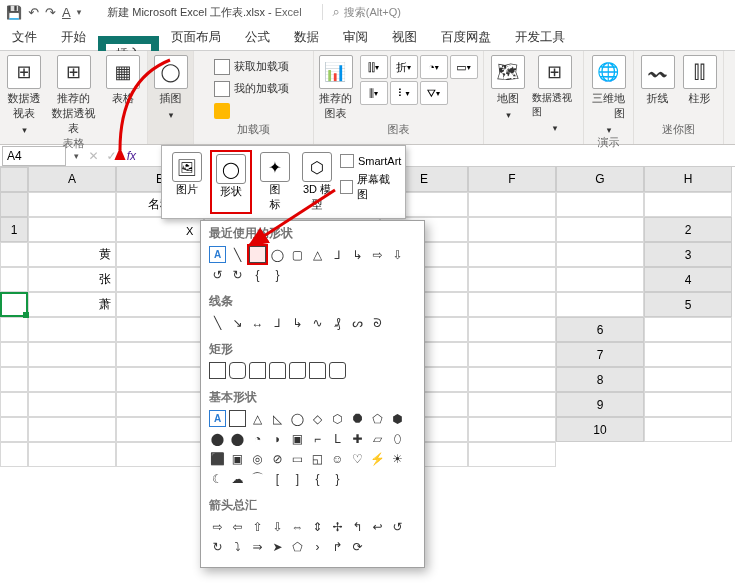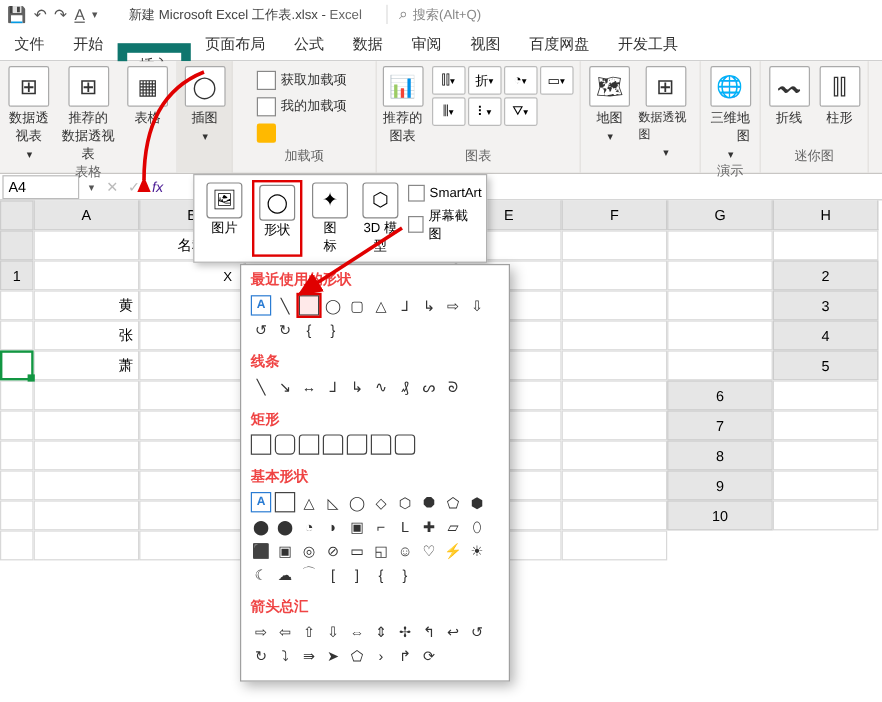--- a/index.html
+++ b/index.html
@@ -56,21 +56,21 @@
   .illus-row { display: flex; padding: 4px 6px; gap: 4px; }
   .illus-item { display: flex; flex-direction: column; align-items: center; font-size: 11px; cursor: pointer; padding: 2px 4px; }
   .illus-item .ibox { width: 30px; height: 30px; border: 1px solid #888; background: #fff; border-radius: 3px; display: flex; align-items: center; justify-content: center; font-size: 16px; }
   .illus-item.hl { border: 2px solid #e00000; }
   .illus-side { display: flex; flex-direction: column; gap: 4px; font-size: 11px; padding-top: 4px; }
   .illus-side div { display: flex; align-items: center; gap: 4px; cursor: pointer; }
   .illus-side .sq { width: 14px; height: 14px; border: 1px solid #888; display: inline-block; }
 
   
   .shapes-panel { position: absolute; left: 200px; top: 220px; width: 225px; background: #fff; border: 1px solid #a0a0a0; box-shadow: 3px 4px 10px rgba(0,0,0,.3); z-index: 20; padding-bottom: 6px; max-height: 364px; overflow: hidden; }
-  .shapes-section { padding: 4px 8px 2px; font-size: 12px; font-weight: bold; color: #ef4444; }
+  .shapes-section { padding: 4px 8px 2px; font-size: 12px; font-weight: bold; color: #737373; }
   .shapes-grid { display: flex; flex-wrap: wrap; gap: 3px; padding: 2px 8px 6px; }
   .shp { width: 17px; height: 17px; border: 1px solid #444; display: flex; align-items: center; justify-content: center; font-size: 12px; color: #333; cursor: pointer; background: #fff; }
   .shp.noborder { border: none; }
   .shp.txtA { border-color: #2b7cd3; color: #2b7cd3; font-weight: bold; font-size: 10px; }
   .shp.hl { outline: 2px solid #e00000; background: #ffe9e9; }
 
   .stub { position: absolute; left: 186px; top: 225px; font-size: 11px; z-index: 5; }
 
   
   .arrow { position: absolute; pointer-events: none; z-index: 50; }

